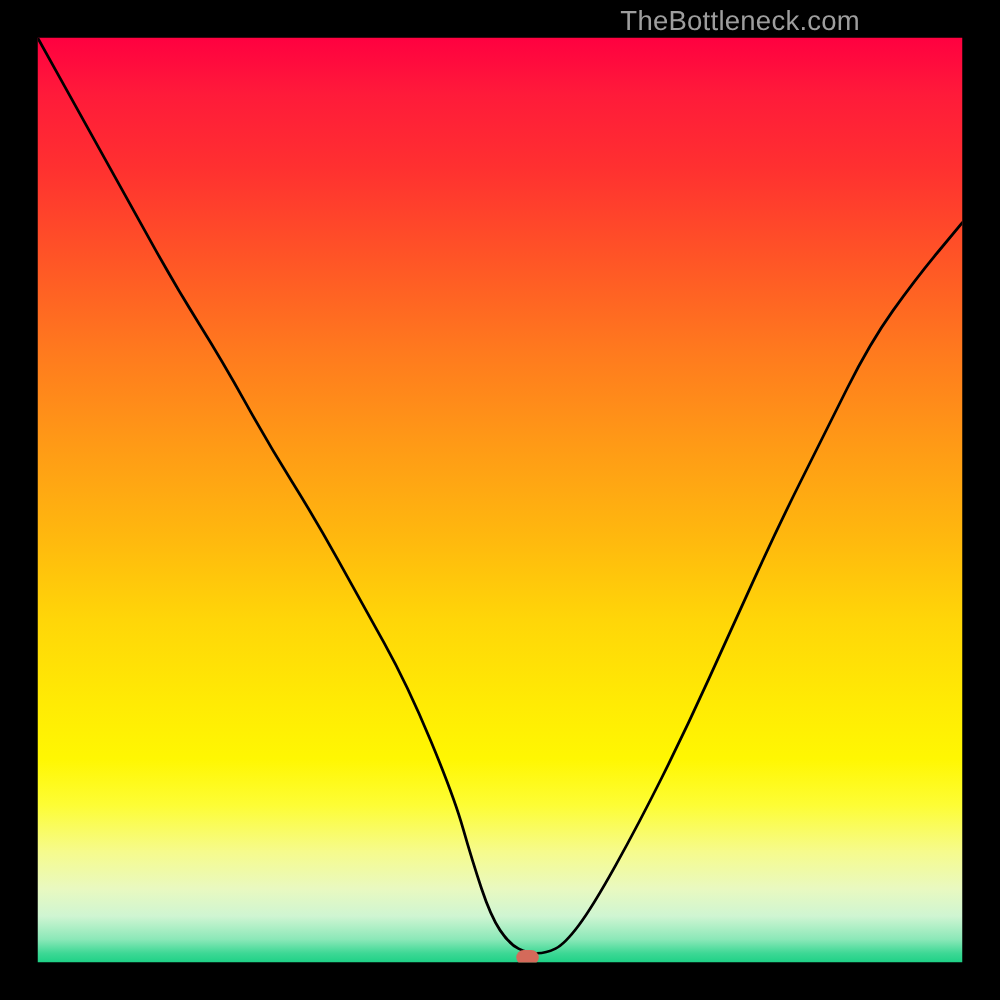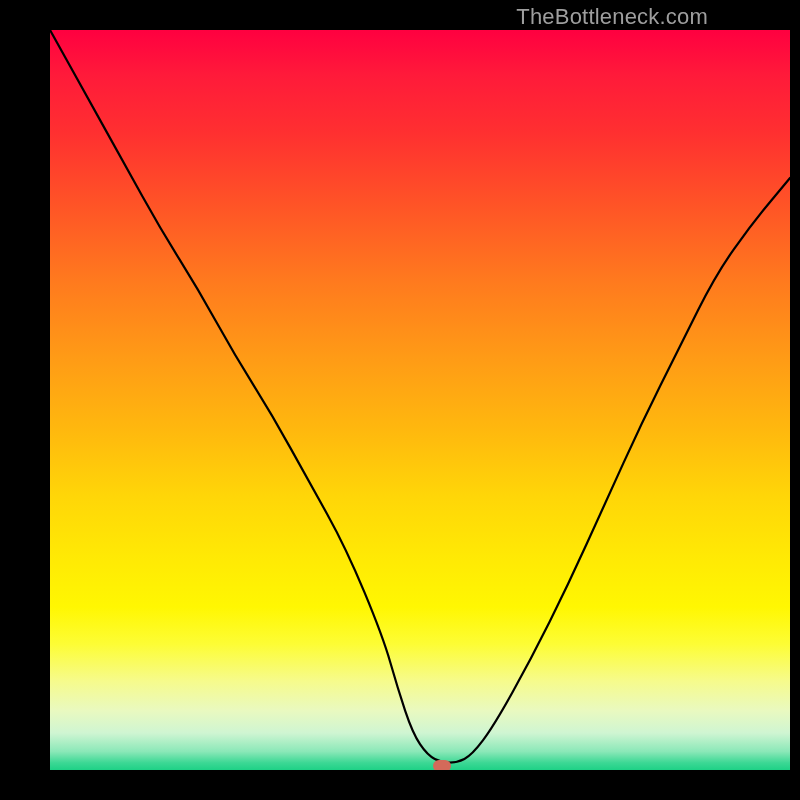--- a/index.html
+++ b/index.html
@@ -11,21 +11,20 @@
     background: #000;
     font-family: Arial, Helvetica, sans-serif;
   }
   .frame {
     position: absolute;
     top: 0;
     left: 0;
     width: 700px;
     height: 800px;
     background: #000;
-    margin-left: 20px;
   }
   .plot-area {
     position: absolute;
     top: 30px;
     left: 30px;
     width: 740px;
     height: 740px;
     overflow: hidden;
   }
   .gradient {

